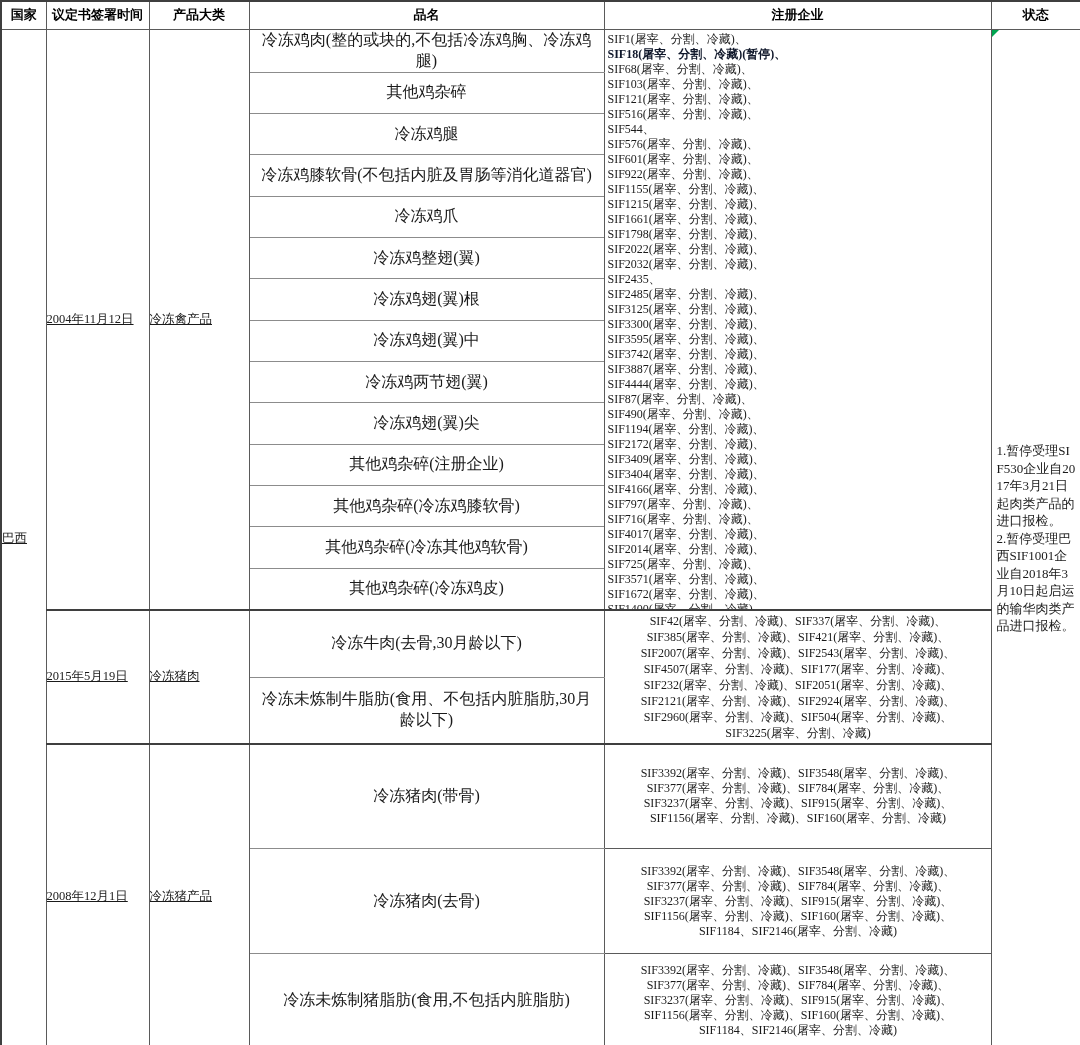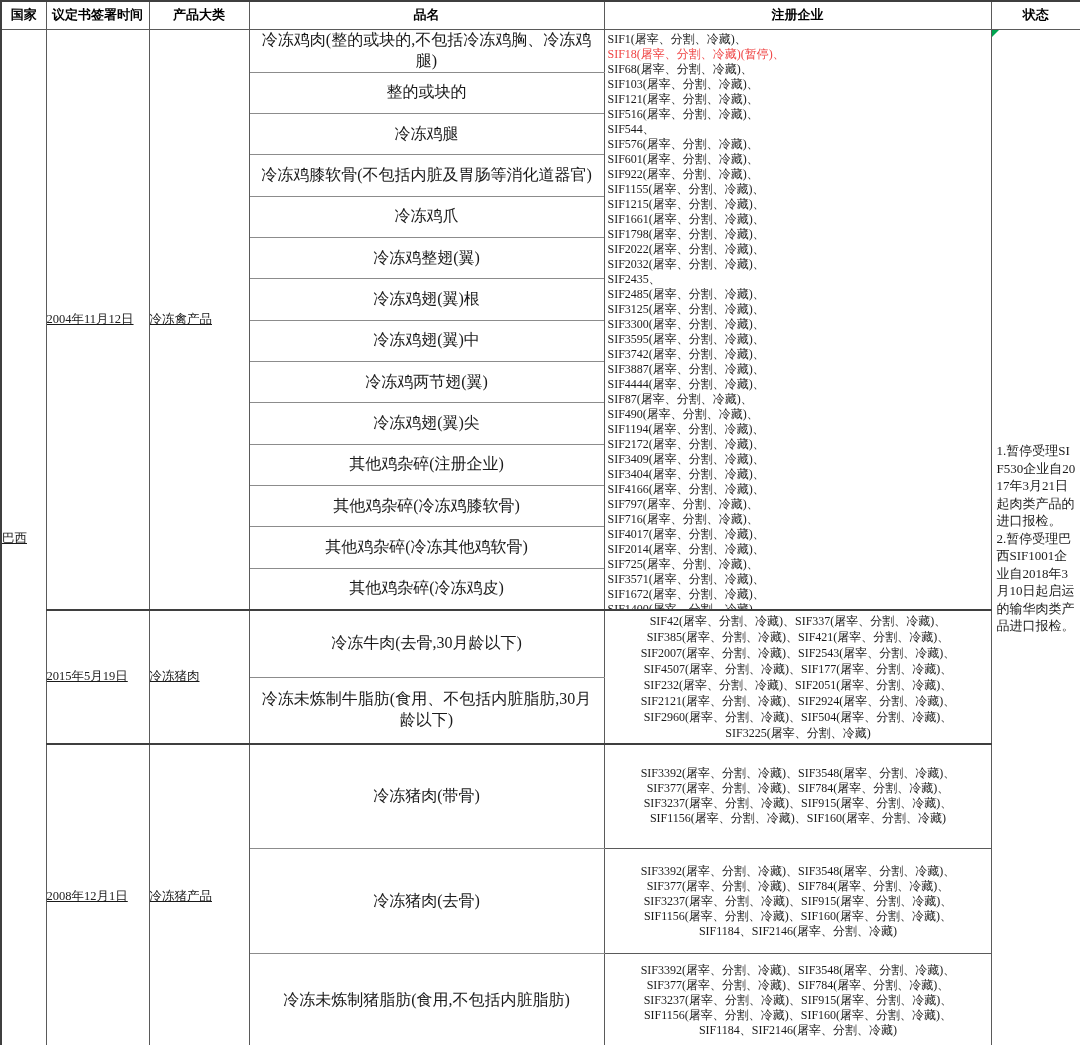--- a/index.html
+++ b/index.html
@@ -47,21 +47,21 @@
   </tr>
 
   <tr class="pr">
     <td class="center" rowspan="19">巴西</td>
     <td class="center" rowspan="14">2004年11月12日</td>
     <td class="center" rowspan="14">冷冻禽产品</td>
     <td class="pname">冷冻鸡肉(整的或块的,不包括冷冻鸡胸、冷冻鸡腿)</td>
     <td class="sif" rowspan="14">
       <div class="sif-clip">
             <div class="sif-line">SIF1(屠宰、分割、冷藏)、</div>
-            <div class="sif-line" style="color: #ef4444;">SIF18(屠宰、分割、冷藏)(暂停)、</div>
+            <div class="sif-line" style="color: #0f172a; font-weight: bold;">SIF18(屠宰、分割、冷藏)(暂停)、</div>
             <div class="sif-line">SIF68(屠宰、分割、冷藏)、</div>
             <div class="sif-line">SIF103(屠宰、分割、冷藏)、</div>
             <div class="sif-line">SIF121(屠宰、分割、冷藏)、</div>
             <div class="sif-line">SIF516(屠宰、分割、冷藏)、</div>
             <div class="sif-line">SIF544、</div>
             <div class="sif-line">SIF576(屠宰、分割、冷藏)、</div>
             <div class="sif-line">SIF601(屠宰、分割、冷藏)、</div>
             <div class="sif-line">SIF922(屠宰、分割、冷藏)、</div>
             <div class="sif-line">SIF1155(屠宰、分割、冷藏)、</div>
             <div class="sif-line">SIF1215(屠宰、分割、冷藏)、</div>
@@ -94,21 +94,21 @@
             <div class="sif-line">SIF1400(屠宰、分割、冷藏)</div>
           </div>
     </td>
     <td class="status-cell" rowspan="19">
       <div class="corner-marker" style="border-top-color: rgb(0, 165, 80);"></div>
       <div class="status-text">1.暂停受理SIF530企业自2017年3月21日起肉类产品的进口报检。
 2.暂停受理巴西SIF1001企业自2018年3月10日起启运的输华肉类产品进口报检。</div>
     </td>
   </tr>
   <tr class="pr">
-        <td class="pname">整的或块的</td>
+        <td class="pname">其他鸡杂碎</td>
       </tr>
   <tr class="pr">
         <td class="pname">冷冻鸡腿</td>
       </tr>
   <tr class="pr">
         <td class="pname">冷冻鸡膝软骨(不包括内脏及胃肠等消化道器官)</td>
       </tr>
   <tr class="pr">
         <td class="pname">冷冻鸡爪</td>
       </tr>

